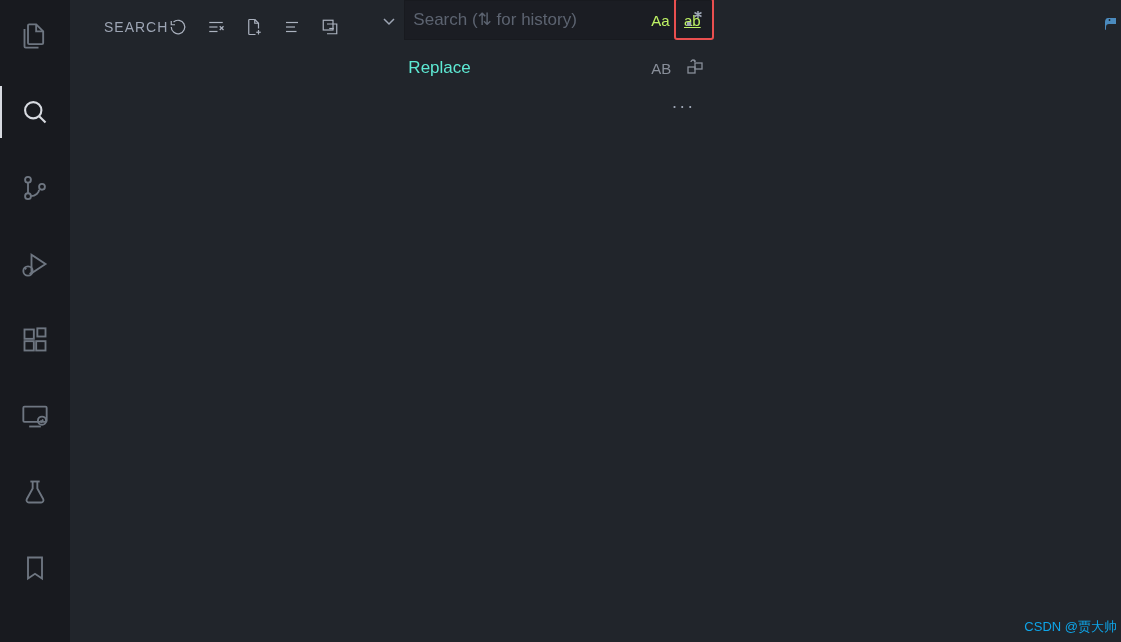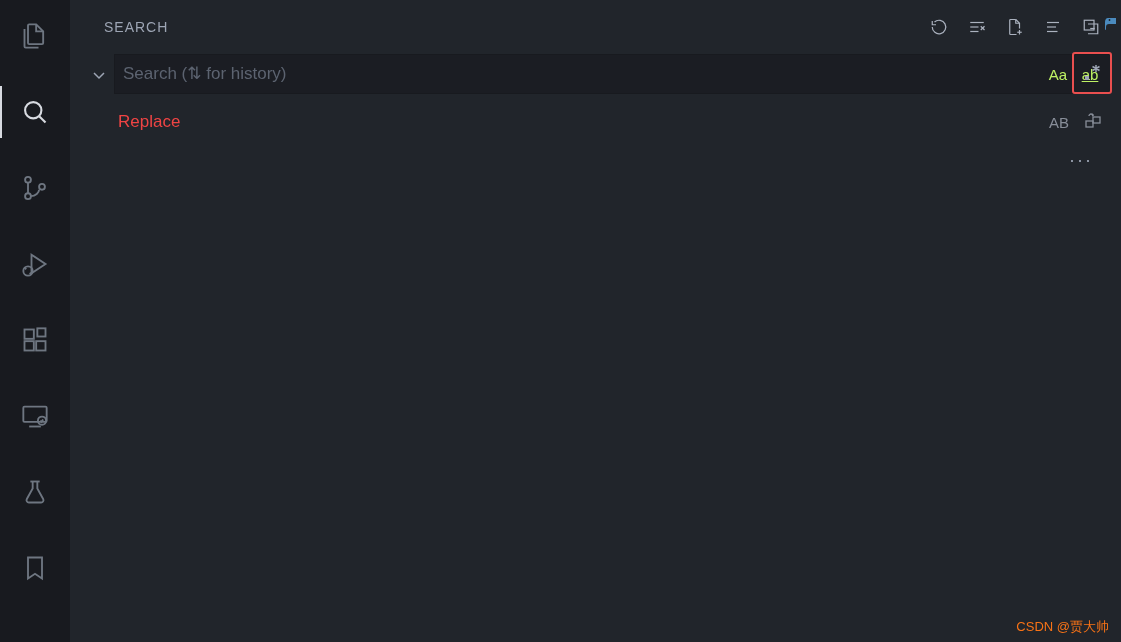--- a/index.html
+++ b/index.html
@@ -40,21 +40,20 @@
       top: -2px;
       width: 2px;
       height: 52px;
       background: #d7dae0;
     }
     .activity-item svg { width: 28px; height: 28px; }
     .sidebar {
       flex: 1;
       background: #21252b;
       display: flex;
-      flex-direction: column;
       position: relative;
     }
     .sidebar-header {
       display: flex;
       align-items: center;
       justify-content: space-between;
       padding: 14px 20px 14px 34px;
       height: 54px;
     }
     .sidebar-title {
@@ -97,20 +96,21 @@
     }
     .search-input-wrap {
       flex: 1;
       background: #1b1d23;
       border: 1px solid #181a1f;
       display: flex;
       align-items: center;
       height: 40px;
       padding: 0 6px 0 8px;
       position: relative;
+      gap: 12px;
     }
     .search-input {
       flex: 1;
       background: transparent;
       border: none;
       outline: none;
       color: #abb2bf;
       font-size: 17px;
       font-family: inherit;
     }
@@ -150,21 +150,21 @@
     }
     .replace-input-wrap {
       flex: 1;
       display: flex;
       align-items: center;
       height: 40px;
       padding: 0 6px 0 4px;
     }
     .replace-placeholder {
       flex: 1;
-      color: #ef4444;
+      color: #5eead4;
       font-size: 17px;
     }
     .replace-icons {
       display: flex;
       gap: 10px;
       align-items: center;
       color: #888e99;
     }
     .replace-icons .ricon {
       width: 24px;
@@ -177,23 +177,23 @@
     .more-dots {
       text-align: right;
       padding: 8px 18px 0 0;
       color: #9da5b4;
       font-size: 18px;
       letter-spacing: 2px;
       cursor: pointer;
     }
     .watermark {
       position: absolute;
-      right: 12px;
+      right: 4px;
       bottom: 6px;
-      color: #f97316;
+      color: #0ea5e9;
       font-size: 13px;
     }
     .right-edge {
       position: absolute;
       right: 0;
       top: 0;
       width: 18px;
       height: 50px;
       display: flex;
       align-items: center;

